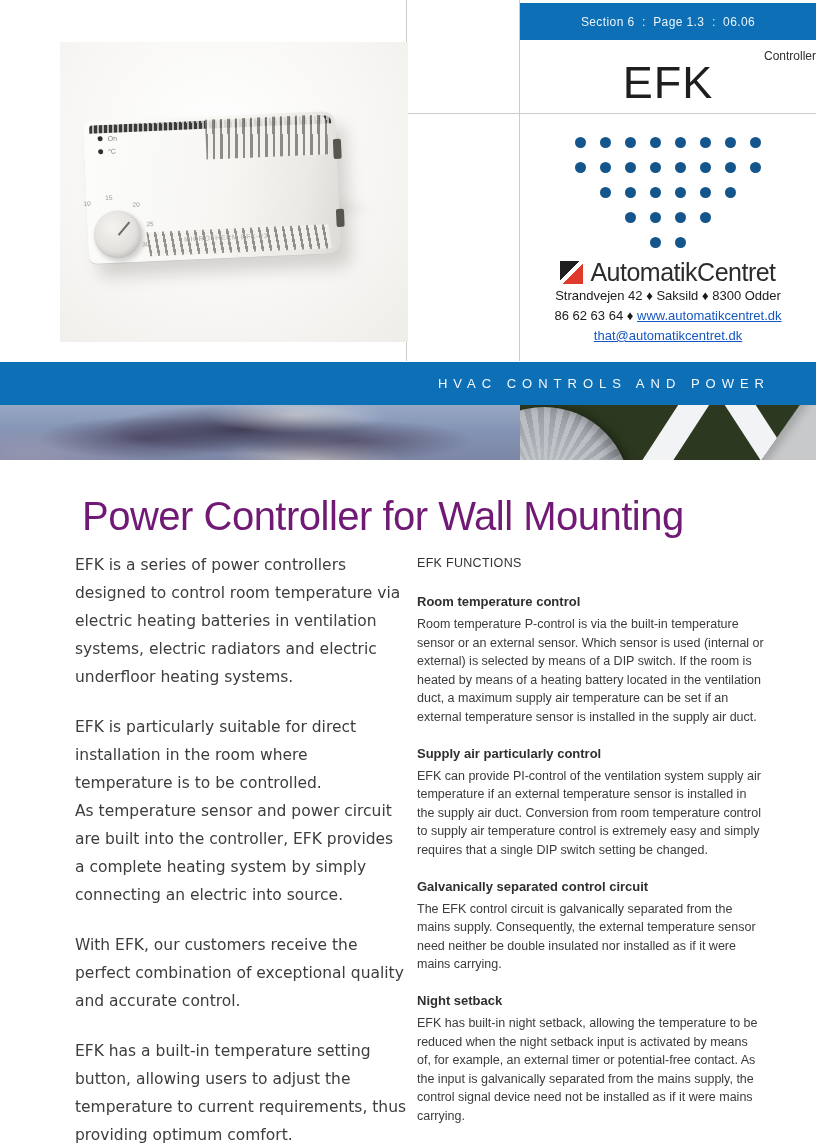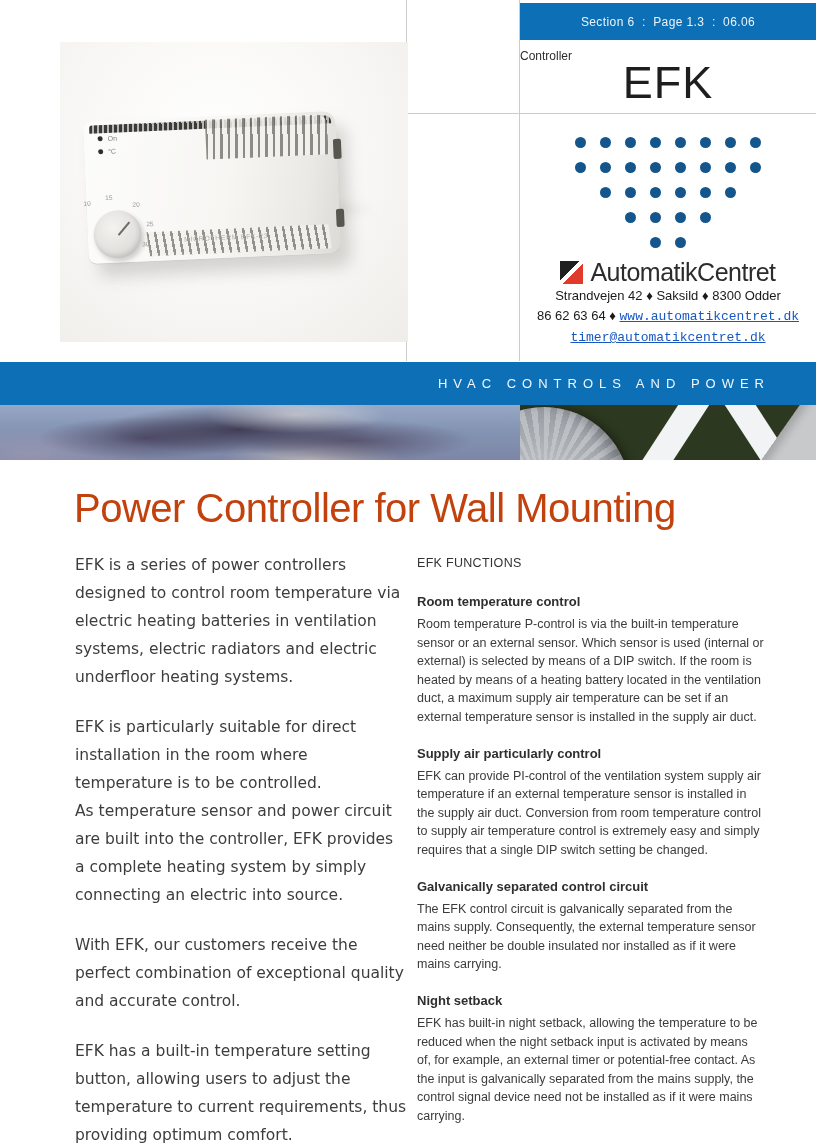--- a/index.html
+++ b/index.html
@@ -6,36 +6,36 @@
   .page{position:relative;width:816px;height:1145px;background:#fff;overflow:hidden;
         font-family:"Liberation Sans",sans-serif;color:#333;}
   
   .vline{position:absolute;top:0;width:1px;height:361px;background:#ccc;}
   .vline-a{left:406px;} .vline-b{left:519px;}
   .hline-header{position:absolute;left:406px;top:113px;width:410px;height:1px;background:#ccc;}
   
   .topbar{position:absolute;left:520px;top:3px;width:296px;height:37px;background:#0d6fb6;
           display:flex;align-items:center;justify-content:center;}
   .topbar span{color:#eaf3fa;font-size:12px;white-space:pre;letter-spacing:.4px;}
-  .controller-label{position:absolute;left:520px;top:49px;width:296px;text-align:left;
+  .controller-label{position:absolute;left:520px;top:49px;width:296px;text-align:right;
           font-size:12px;color:#2e2e2e;}
   .product-name{position:absolute;left:520px;top:60px;width:296px;text-align:center;
           font-size:45px;line-height:1;color:#1e1e1e;letter-spacing:1px;}
   
   .dots{position:absolute;left:520px;top:137px;width:296px;}
   .dot-row{display:flex;justify-content:center;gap:14px;margin-bottom:14px;}
   .dot{width:11px;height:11px;border-radius:50%;background:var(--dot-color,#14568c);}
   
   .brand{position:absolute;left:505px;top:258px;width:326px;text-align:center;}
   .brand-row{display:flex;justify-content:center;align-items:center;gap:7px;height:28px;}
   .brand-mark{width:23px;height:23px;display:inline-block;
      background:linear-gradient(135deg,#1f1f1f 0 42%,#ffffff 42% 56%,#e03a2c 56% 100%);}
   .brand-name{font-size:25px;color:#2c2c2c;letter-spacing:-.5px;}
   .addr{font-size:13px;color:#1a1a1a;line-height:20px;}
-  .addr .link{color:#1757c2;text-decoration:underline;cursor:pointer;font-family:Liberation Mono, monospace;}
+  .addr .link{color:#1757c2;text-decoration:underline;cursor:pointer;}
   
   .photo{position:absolute;left:60px;top:42px;width:348px;height:300px;
      background:radial-gradient(ellipse at 45% 35%,#ffffff 0%,#f8f7f5 55%,#eeede9 100%);}
   .device{position:absolute;left:26px;top:64px;width:270px;height:170px;transform:rotate(-2.5deg);}
   .dev-shadow{position:absolute;left:40px;top:150px;width:280px;height:34px;
      background:radial-gradient(ellipse at 50% 50%,rgba(110,104,96,.32),rgba(110,104,96,0) 70%);
      filter:blur(3px);}
   .dev-body{position:absolute;left:0;top:10px;width:252px;height:142px;border-radius:8px 12px 12px 8px;
      background:linear-gradient(100deg,#fcfcfb 0%,#f7f6f3 55%,#eae9e5 85%,#dbdad5 100%);
      box-shadow:0 1px 0 #cfcecb,10px 14px 16px rgba(120,115,108,.28);}
@@ -81,22 +81,22 @@
      background:
        radial-gradient(circle at 50% 50%,rgba(200,203,207,.55) 0 30%,rgba(0,0,0,0) 62%),
        repeating-conic-gradient(#babdc2 0 4.5deg,#9da2a8 4.5deg 9deg);
      box-shadow:inset -10px -4px 14px rgba(0,0,0,.3),4px 0 8px rgba(0,0,0,.35);}
   .fan-vbar{position:absolute;background:#f2f3f4;}
   .fan-vbar1{left:136px;top:-22px;width:26px;height:120px;transform:rotate(33deg);}
   .fan-vbar2{left:228px;top:-28px;width:26px;height:120px;transform:rotate(-33deg);}
   .fan-blade{position:absolute;right:-30px;top:-10px;width:70px;height:110px;background:#c7c9cb;
      transform:rotate(35deg);box-shadow:inset 6px 0 8px rgba(0,0,0,.18);}
   
-  .title{position:absolute;left:74px;top:486px;margin:0;font-weight:400;font-size:40px;
-     line-height:1.1;color:#c2410c;letter-spacing:-.5px;}
+  .title{position:absolute;left:74px;top:486px;margin:8px;font-weight:400;font-size:40px;
+     line-height:1.1;color:#701a75;letter-spacing:-.5px;}
   .col-left{position:absolute;left:75px;top:551px;width:332px;
      font-family:"DejaVu Sans",sans-serif;font-size:15.5px;line-height:28px;color:#3d3d3d;}
   .col-left p{margin:0 0 22px 0;white-space:pre-line;}
   .col-right{position:absolute;left:417px;top:556px;width:347px;color:#3b3b3b;}
   .fn-head{font-size:12.5px;letter-spacing:.3px;color:#333;margin-bottom:24px;}
   .fn-sec{margin-bottom:19px;}
   .fn-title{font-size:13px;font-weight:bold;color:#2f2f2f;margin-bottom:6px;}
   .fn-body{font-size:12.5px;line-height:18.6px;}
 </style>
 </head>
@@ -161,21 +161,21 @@
       <span class="brand-mark"></span>
       <span class="brand-name">AutomatikCentret</span>
     </div>
     <div class="addr">Strandvejen 42 ♦ Saksild ♦ 8300 Odder</div>
     <div class="addr">
       <span>86 62 63 64</span>
       <span>♦</span>
       <a class="link">www.automatikcentret.dk</a>
     </div>
     <div class="addr">
-      <a class="link">timer@automatikcentret.dk</a>
+      <a class="link">that@automatikcentret.dk</a>
     </div>
   </div>
 
   <div class="photo">
     <div class="dev-shadow"></div>
     <div class="device">
       <div class="dev-body">
         <div class="dev-topedge"></div>
         <div class="dev-vents-top"></div>
         <div class="dev-vents-bottom"></div>

